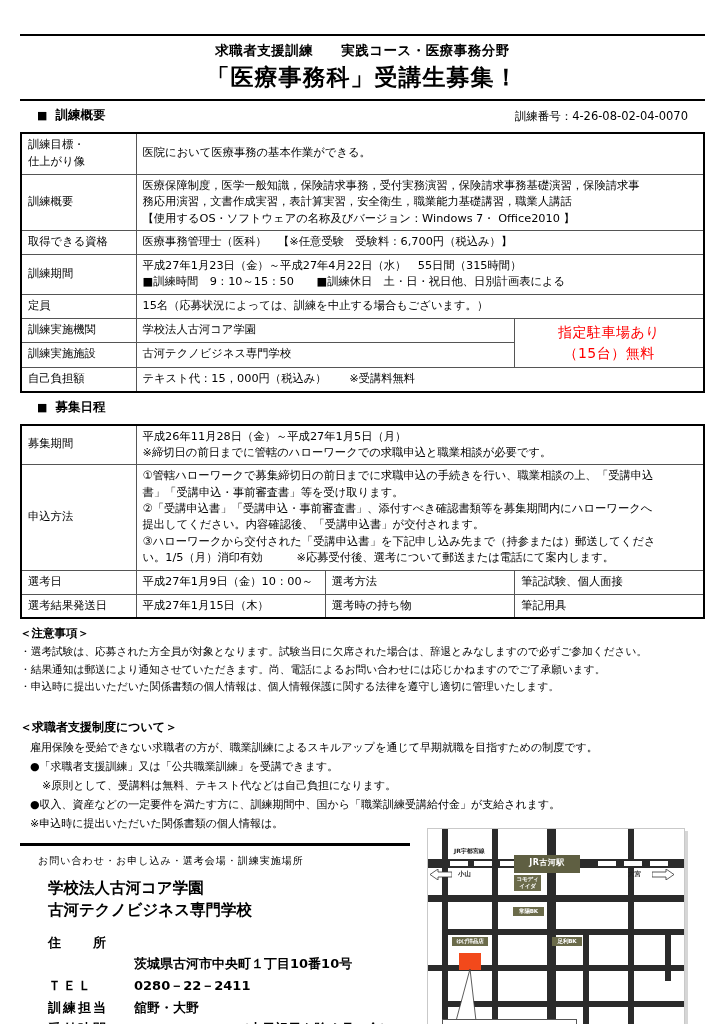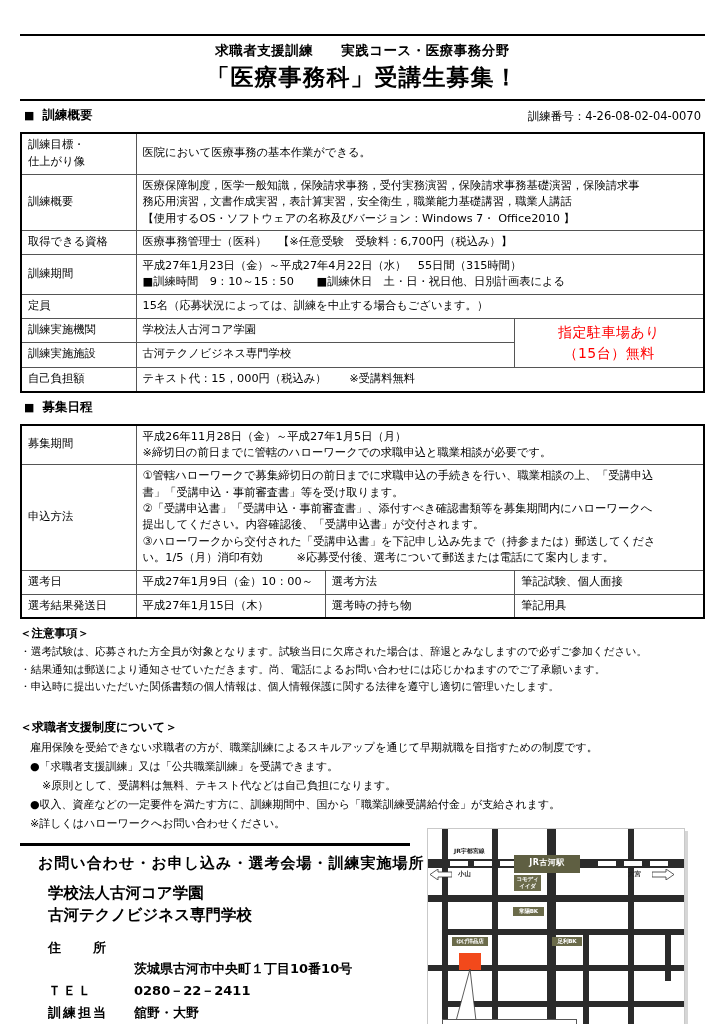--- a/index.html
+++ b/index.html
@@ -14,21 +14,21 @@
   }
   .page { position:relative; width:725px; height:1024px; padding:0 20px; }
 
   
   .hdr-rule-top { border-top:2px solid #000; margin:34px 0 0 0; }
   .hdr-sub { text-align:center; font-size:13.5px; font-weight:bold; letter-spacing:.5px; margin-top:6px; }
   .hdr-title { text-align:center; font-size:23px; font-weight:bold; letter-spacing:1px; margin-top:2px; }
   .hdr-rule-bot { border-top:2px solid #000; margin-top:6px; }
 
   
-  .sec { display:flex; align-items:flex-end; justify-content:space-between; margin:6px 4px 3px; }
+  .sec { display:flex; align-items:flex-end; justify-content:space-between; margin:6px 17px 3px; }
   .sec-l { font-size:12.5px; font-weight:bold; }
   .sec-l .sq { font-size:11px; margin-right:8px; }
   .sec-r { font-size:11.5px; }
 
   
   table { width:100%; border-collapse:collapse; table-layout:fixed;margin-top:8px; }
   table.outer { border:2px solid #000; }
   td { border:1px solid #555; padding:3px 6px; vertical-align:middle;
        font-size:11.3px; line-height:1.5; }
   td.lbl { width:115px; font-size:11.3px; }
@@ -43,21 +43,21 @@
   .note-l { font-size:10.7px; line-height:1.62; }
   .sys-h { font-weight:bold; font-size:12px; margin:24px 0 3px; }
   .sys-l { font-size:11px; line-height:1.72; }
   .ind1 { padding-left:10px; }
   .ind2 { padding-left:22px; }
 
   
   .btm-rule { border-top:3px solid #000; margin-top:6px; }
   .btm { position:relative; display:flex; }
   .btm-l { width:420px; padding:9px 0 0 18px; }
-  .contact-head { font-size:15px; font-weight:bold; letter-spacing:1px; }
+  .contact-head { font-size:10px; font-weight:normal; letter-spacing:1px; }
   .org { font-size:15.5px; font-weight:bold; line-height:1.45; margin-top:9px; padding-left:10px; }
   .rows { margin-top:10px; padding-left:10px; font-size:13px; font-weight:bold; line-height:1.66; }
   .rw { display:flex; }
   .rw .k { width:86px; letter-spacing:2px; flex:none; }
   .rw .v { flex:1; }
   .addr2 { padding-left:86px; }
 
   
   .map-wrap { position:absolute; right:20px; top:-6px; width:258px; height:232px; }
   .map { position:absolute; inset:0; background:#fff; border:1px solid #c9c9c9;
@@ -187,21 +187,21 @@
   <div class="note-h">＜注意事項＞</div>
   <div class="note-l">・選考試験は、応募された方全員が対象となります。試験当日に欠席された場合は、辞退とみなしますので必ずご参加ください。</div>
   <div class="note-l">・結果通知は郵送により通知させていただきます。尚、電話によるお問い合わせには応じかねますのでご了承願います。</div>
   <div class="note-l">・申込時に提出いただいた関係書類の個人情報は、個人情報保護に関する法律を遵守し適切に管理いたします。</div>
 
   <div class="sys-h">＜求職者支援制度について＞</div>
   <div class="sys-l ind1">雇用保険を受給できない求職者の方が、職業訓練によるスキルアップを通じて早期就職を目指すための制度です。</div>
   <div class="sys-l ind1">●「求職者支援訓練」又は「公共職業訓練」を受講できます。</div>
   <div class="sys-l ind2">※原則として、受講料は無料、テキスト代などは自己負担になります。</div>
   <div class="sys-l ind1">●収入、資産などの一定要件を満たす方に、訓練期間中、国から「職業訓練受講給付金」が支給されます。</div>
-  <div class="sys-l ind1">※詳しくはハローワークへお問い合わせください。</div>
+  <div class="sys-l ind1">※申込時に提出いただいた関係書類の個人情報は。</div>
 
   <div class="btm">
     <div class="btm-l">
       <div class="btm-rule" style="margin:0 0 8px 0;width:390px;margin-left:-18px;"></div>
       <div class="contact-head">お問い合わせ・お申し込み・選考会場・訓練実施場所</div>
       <div class="org">
         <div>学校法人古河コア学園</div>
         <div>古河テクノビジネス専門学校</div>
       </div>
       <div class="rows">

